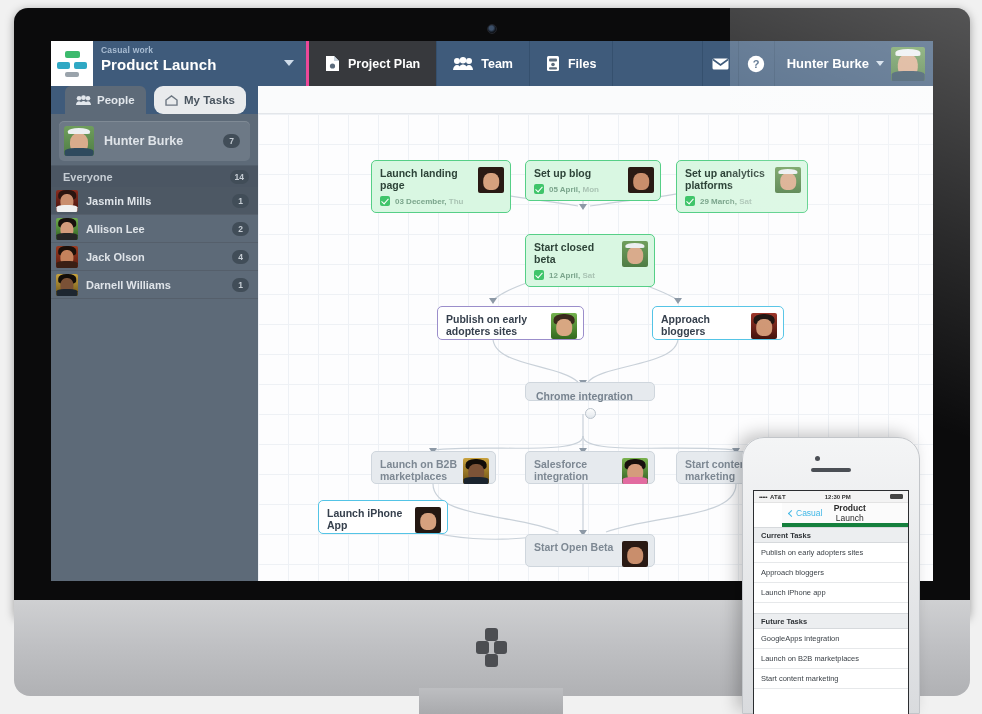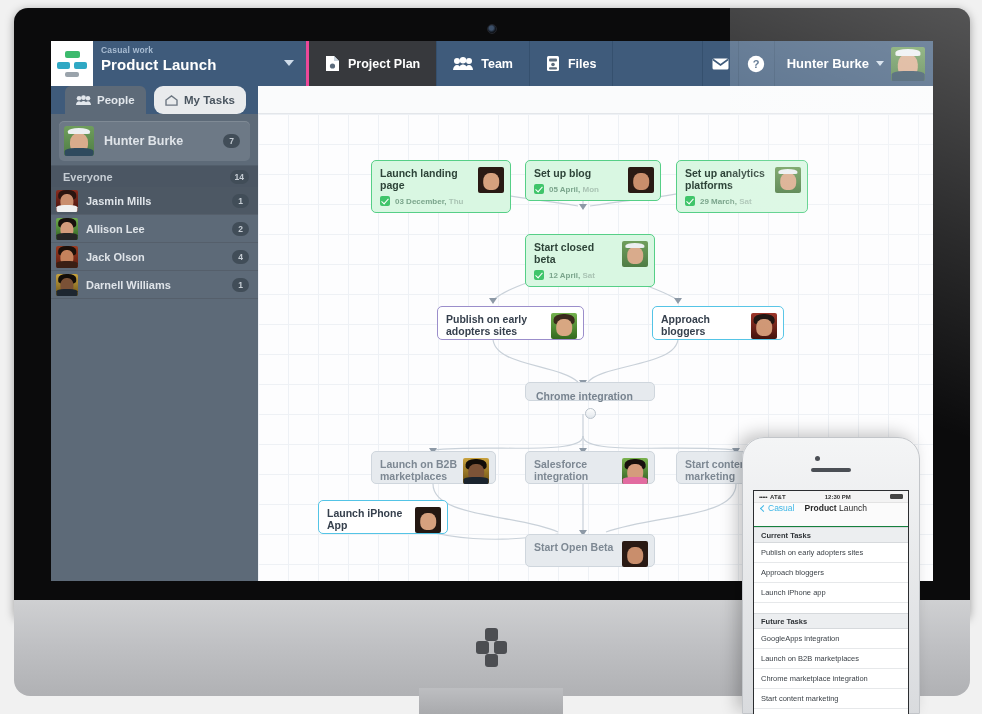--- a/index.html
+++ b/index.html
@@ -229,22 +229,23 @@
   #ph-status {
     height: 12px; background: #f3f3f3; display: flex; align-items: center;
     padding: 0 5px; font-size: 6px; font-weight: bold; color: #333;
     border-bottom: 1px solid #e3e3e3;
   }
   #ph-status .dots { letter-spacing: -.5px; }
   #ph-status .carrier { margin-left: 3px; }
   #ph-status .time { flex: 1; text-align: center; }
   #ph-status .batt { width: 13px; height: 5px; border: 1px solid #444; border-radius: 1px; background: #444; }
   #ph-nav {
-    height: 24px; background: #fbfbfb; display: flex; align-items: flex-start; padding: 0 7px;
-    border-bottom: 1px solid #15803d;
+    height: 24px; background: #fbfbfb; display: flex; align-items: center; padding: 0 7px;
+    border-bottom: 4px solid #15803d;
+    margin-left: 28px;
   }
   #ph-nav .back { display: flex; align-items: center; gap: 2px; color: #3fb7e6; font-size: 8.5px; cursor: pointer; }
   #ph-nav .chev { width: 5px; height: 5px; border: solid #3fb7e6; border-width: 1.4px 0 0 1.4px; transform: rotate(-45deg); }
   #ph-nav .ttl { flex: 1; text-align: center; font-size: 8.5px; color: #2b2b2b; padding-right: 24px; }
   #ph-nav .ttl b { font-weight: bold; }
   .ph-section {
     height: 16px; background: #eceef0; border-top: 1px solid #d6d9dc; border-bottom: 1px solid #d6d9dc;
     display: flex; align-items: center; padding: 0 7px; font-size: 7.5px; font-weight: bold; color: #2f3337;
   }
   .ph-item {
@@ -666,18 +667,17 @@
       </div>
 
       <div class="ph-section">Current Tasks</div>
       <div class="ph-item">Publish on early adopters sites</div>
       <div class="ph-item">Approach bloggers</div>
       <div class="ph-item">Launch iPhone app</div>
       <div class="ph-gap"></div>
       <div class="ph-section">Future Tasks</div>
       <div class="ph-item">GoogleApps  integration</div>
       <div class="ph-item">Launch on B2B marketplaces</div>
-      <div class="ph-item">Chrome marketplace integration</div>
       <div class="ph-item">Start content marketing</div>
     </div>
   </div>
 
 </div>
 
 </body></html>

